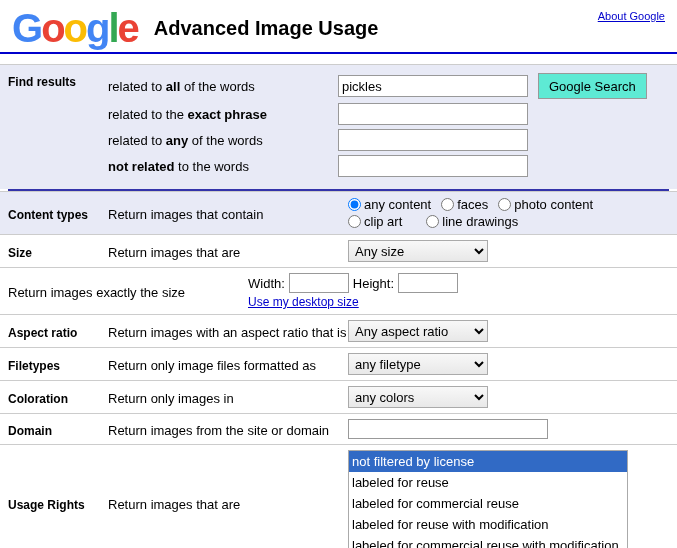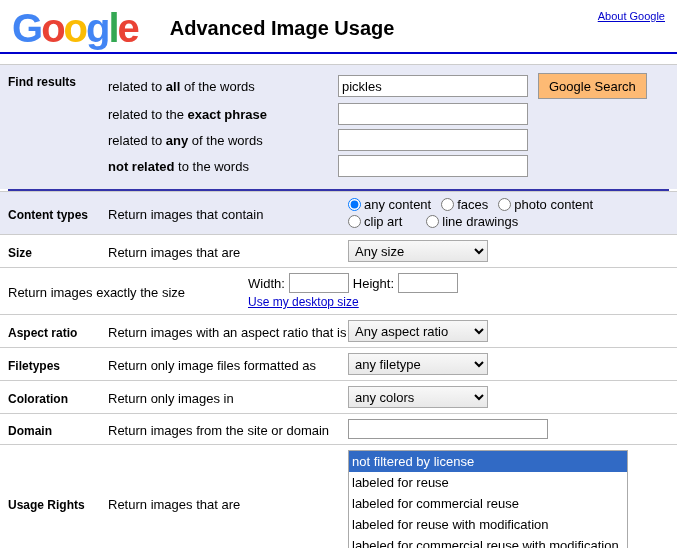--- a/index.html
+++ b/index.html
@@ -16,21 +16,21 @@
       display: flex;
       align-items: center;
       padding: 8px 12px 4px 12px;
       border-bottom: 2px solid #00c;
       position: relative;
     }
     .google-logo {
       font-size: 40px;
       font-weight: bold;
       letter-spacing: -2px;
-      margin-right: 32px;
+      margin-right: 16px;
       line-height: 1;
     }
     .logo-g { color: #4285f4; }
     .logo-o1 { color: #ea4335; }
     .logo-o2 { color: #fbbc05; }
     .logo-g2 { color: #4285f4; }
     .logo-l { color: #34a853; }
     .logo-e { color: #ea4335; }
     .page-title {
       font-size: 20px;
@@ -64,21 +64,21 @@
     .find-input {
       width: 190px;
       height: 22px;
       border: 1px solid #999;
       padding: 1px 3px;
       font-size: 13px;
     }
     .google-search-btn {
       margin-left: 10px;
       padding: 3px 10px;
-      background: #fdba74;
+      background: #5eead4;
       border: 1px solid #999;
       cursor: pointer;
       font-size: 13px;
       height: 26px;
     }
     .radio-item {
       display: flex;
       align-items: center;
       margin-right: 8px;
       font-size: 13px;

